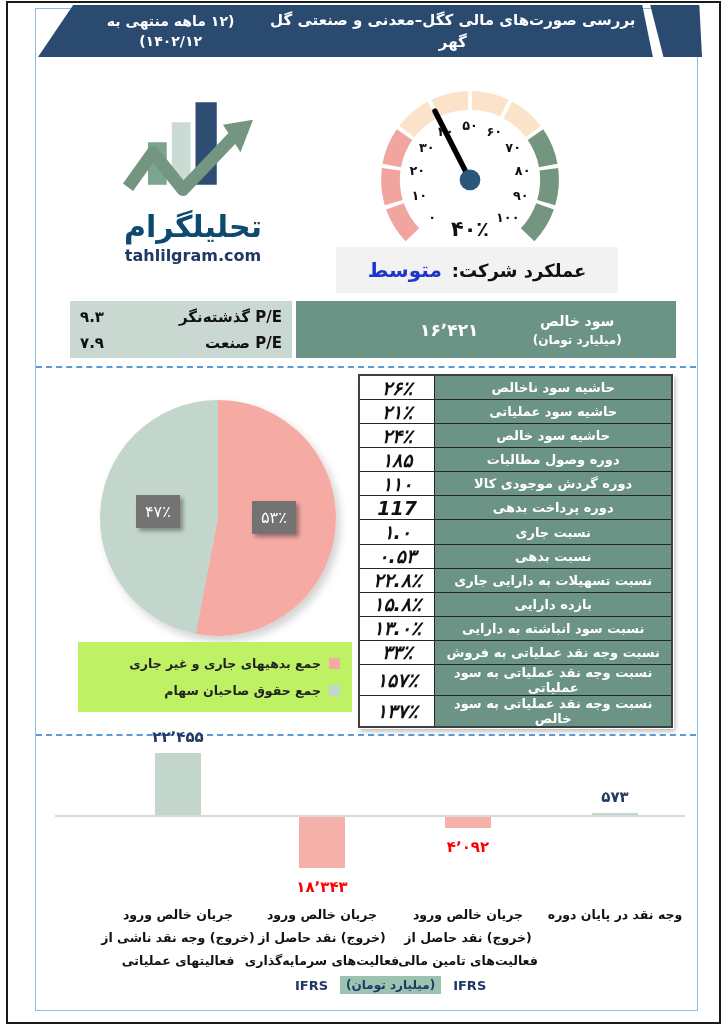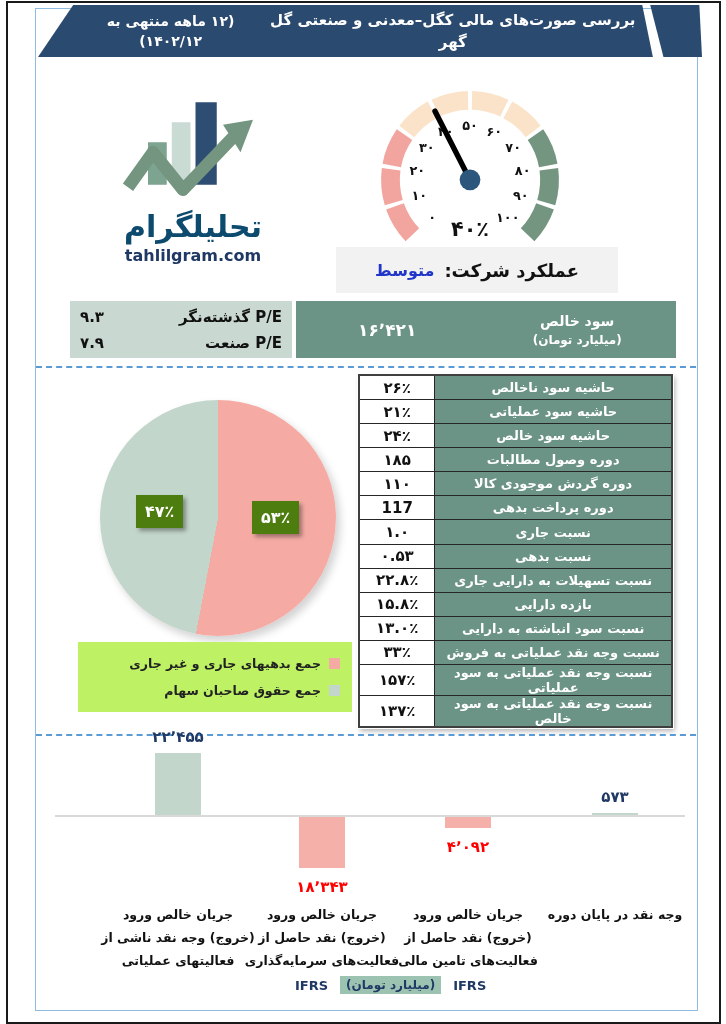--- a/index.html
+++ b/index.html
@@ -25,51 +25,51 @@
   .logo-brand{font-size:30px;font-weight:bold;color:#0c4a6e;direction:rtl;line-height:34px;}
   .logo-url{font-size:16px;font-weight:bold;color:#1f3864;line-height:24px;}
 
   
   .gauge-wrap{position:absolute;left:356px;top:84px;width:228px;height:168px;}
 
   
   .perf{position:absolute;left:336px;top:247px;width:282px;height:46px;background:#f2f2f2;
         display:flex;align-items:center;justify-content:center;direction:rtl;gap:10px;}
   .perf-label{font-size:18px;font-weight:bold;color:#111;}
-  .perf-value{font-size:16px;font-weight:bold;color:#2036c9;text-align:right;}
+  .perf-value{font-size:20px;font-weight:bold;color:#2036c9;text-align:right;}
 
   
   .pe-box{position:absolute;left:70px;top:301px;width:222px;height:57px;background:#c9d8d1;
           display:flex;flex-direction:column;justify-content:center;padding:0 10px;box-sizing:border-box;}
   .pe-row{display:flex;direction:rtl;justify-content:space-between;font-size:15px;font-weight:bold;color:#111;line-height:26px;}
   .np-box{position:absolute;left:296px;top:301px;width:380px;height:57px;background:#6c9486;color:#fff;
           display:flex;direction:rtl;align-items:center;}
   .np-title{width:52%;text-align:center;}
   .np-title .t1{font-size:14px;font-weight:bold;line-height:20px;}
   .np-title .t2{font-size:12px;font-weight:bold;line-height:18px;}
-  .np-value{width:48%;text-align:center;font-size:17px;font-weight:bold;}
+  .np-value{width:48%;text-align:right;font-size:17px;font-weight:bold;}
 
   .dashed{position:absolute;left:36px;width:660px;border-top:2px dashed #5b9bd5;}
   .dash1{top:366px;} .dash2{top:734px;}
 
   
   .rtable{position:absolute;left:358px;top:374px;width:315px;height:354px;display:flex;flex-direction:column;
           border:2px solid #3f3f3f;box-sizing:border-box;background:#fff;
           box-shadow:0 0 0 1px #ffffff,2px 3px 5px rgba(0,0,0,.3);}
   .trow{flex:1;display:flex;border-bottom:1.5px solid #262626;}
   .trow:last-child{border-bottom:none;}
-  .tval{width:24%;background:#fff;color:#111;font-size:15px;font-weight:bold;display:flex;
-        align-items:center;justify-content:center;border-right:1.5px solid #262626;direction:rtl;}
+  .tval{width:24%;background:#fff;color:#111;font-size:19px;font-weight:bold;display:flex;
+        align-items:center;justify-content:center;border-right:1.5px solid #262626;direction:rtl;font-style:italic;}
   .tlabel{width:76%;background:#6c9486;color:#fff;font-size:13px;font-weight:bold;display:flex;
         align-items:center;justify-content:center;direction:rtl;text-align:center;}
 
   
   .pie-wrap{position:absolute;left:100px;top:400px;width:236px;height:236px;}
   .pie{position:absolute;inset:0;border-radius:50%;box-shadow:4px 5px 8px rgba(0,0,0,.18);}
-  .pie-label{position:absolute;background:#4d7c0f;color:#fff;font-size:16px;font-weight:bold;
+  .pie-label{position:absolute;background:#737373;color:#fff;font-size:16px;font-weight:normal;
         padding:7px 9px;direction:rtl;box-shadow:3px 3px 4px rgba(0,0,0,.35);}
   .legend{position:absolute;left:78px;top:642px;width:274px;background:#bef264;padding:8px 12px;box-sizing:border-box;}
   .legend-item{display:flex;direction:rtl;align-items:center;gap:8px;font-size:12.5px;font-weight:bold;
         color:#222;line-height:27px;justify-content:flex-start;}
   .swatch{width:11px;height:11px;display:inline-block;flex:0 0 auto;}
 
   
   .barchart{position:absolute;left:45px;top:742px;width:645px;height:160px;}
   .axis{position:absolute;left:10px;top:73px;width:630px;border-top:2px solid #d9d9d9;}
   .bar{position:absolute;}

